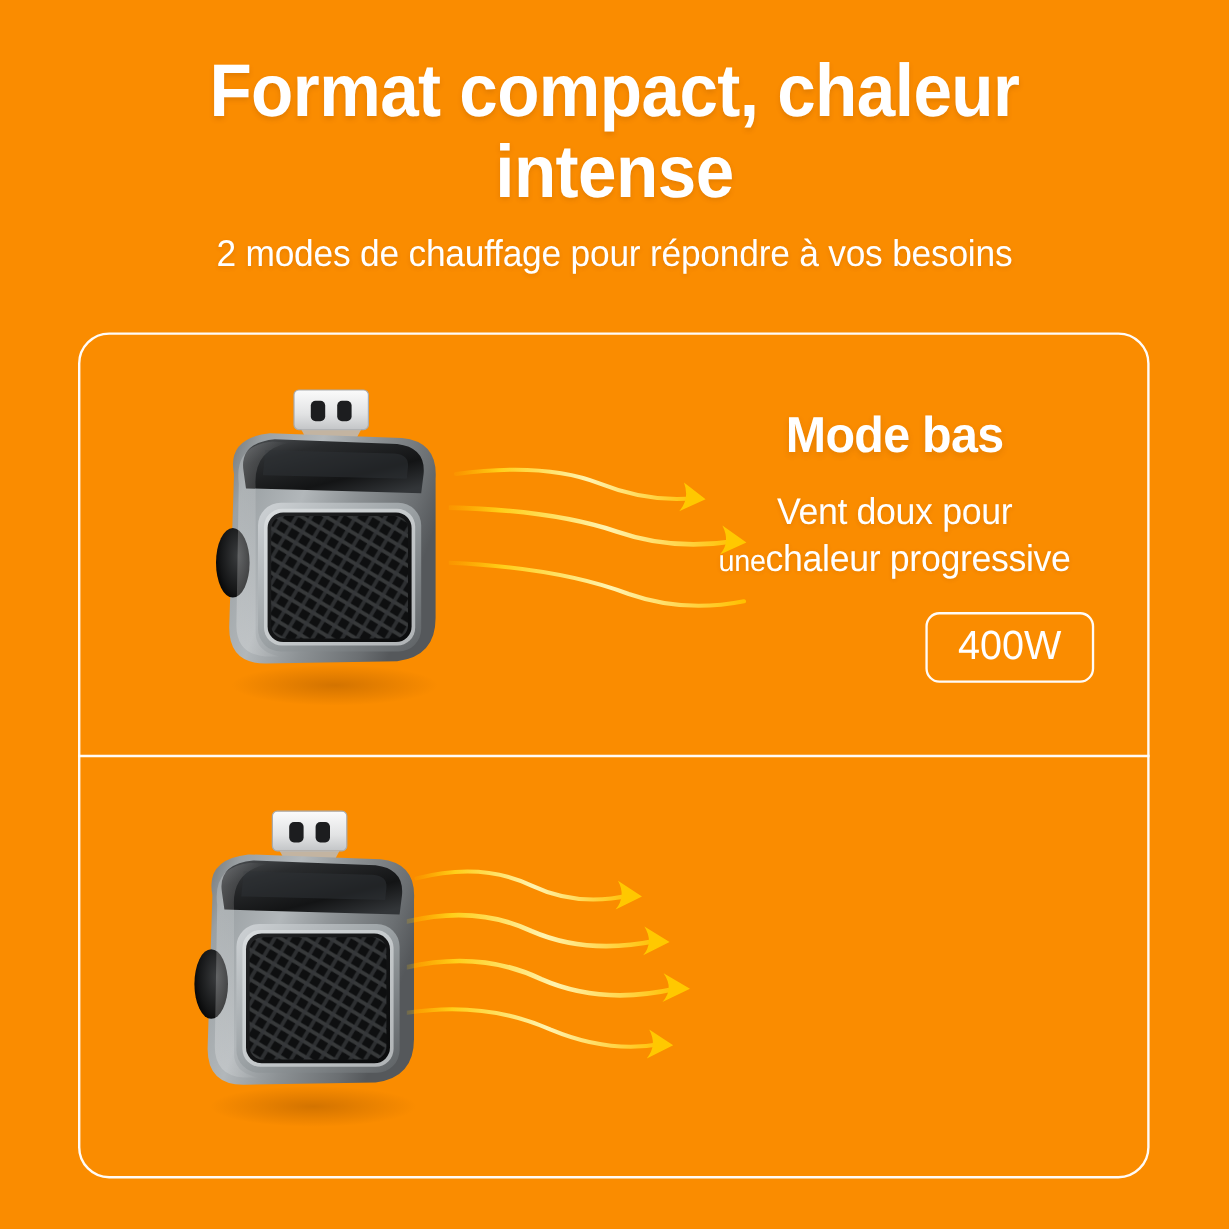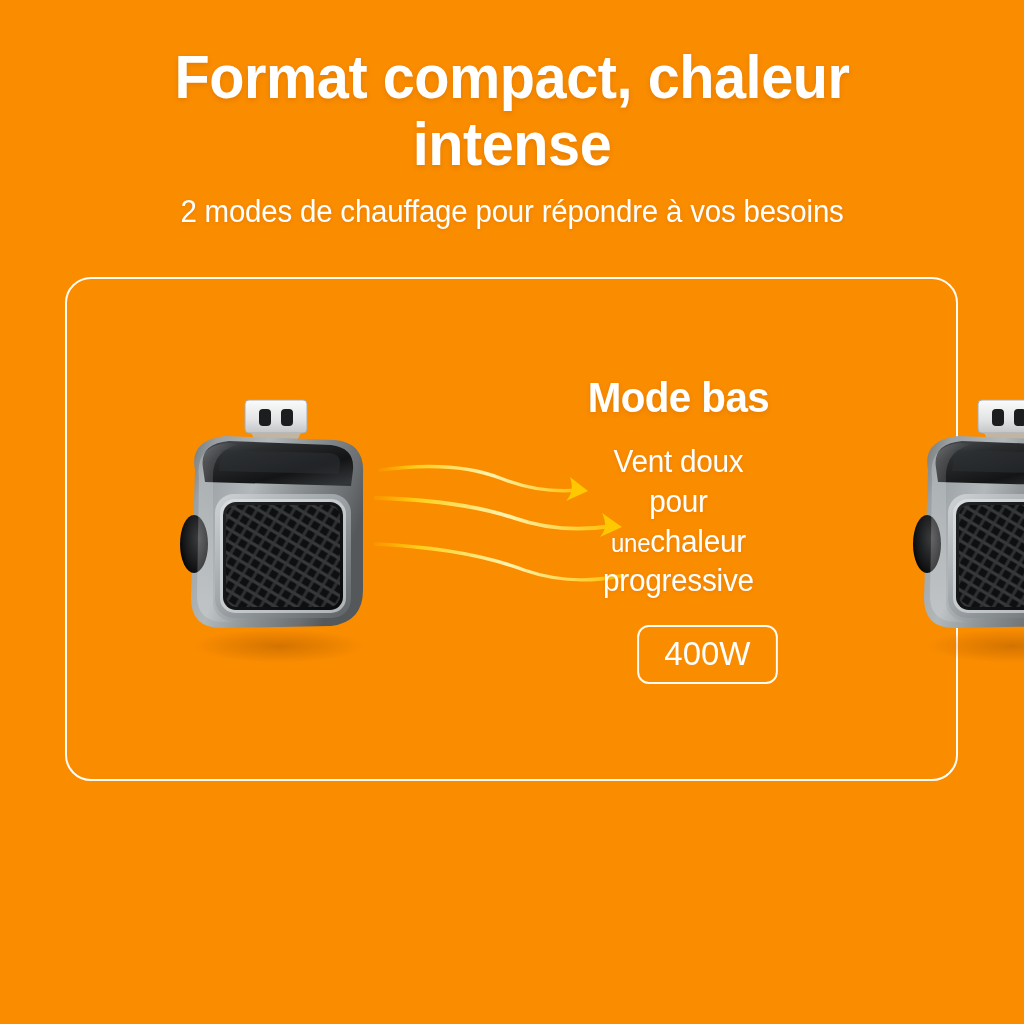--- a/index.html
+++ b/index.html
@@ -40,25 +40,25 @@
     font-weight:400;
     letter-spacing:-0.2px;
     transform:scaleX(0.95);
     text-shadow:0 1px 4px rgba(120,55,0,0.15);
   }
 
   
   .card {
     position:absolute;
     left:65px; top:277px;
-    width:893px; height:504px;
+    width:893px; height:705px;
     border:2px solid rgba(255,255,255,0.97);
     border-radius:26px;
     display:flex;
-    flex-direction:row;
+    flex-direction:column;
   }
 
   .mode-row {
     flex:1 1 50%;
     position:relative;
     display:flex;
     align-items:center;
   }
 
   .divider {
@@ -114,21 +114,21 @@
     font-weight:400;
     letter-spacing:-0.3px;
     transform:scaleX(0.96);
     text-shadow:0 1px 4px rgba(120,55,0,0.14);
   }
   .mode-desc .small { font-size:25px; }
 
   .badge-row {
     margin-top:24px;
     display:flex;
-    justify-content:center;
+    justify-content:flex-end;
   }
 
   .badge {
     border:2px solid rgba(255,255,255,0.97);
     border-radius:12px;
     padding:7px 26px 9px;
     font-size:34px;
     font-weight:400;
     letter-spacing:0px;
     transform:scaleX(0.97);

